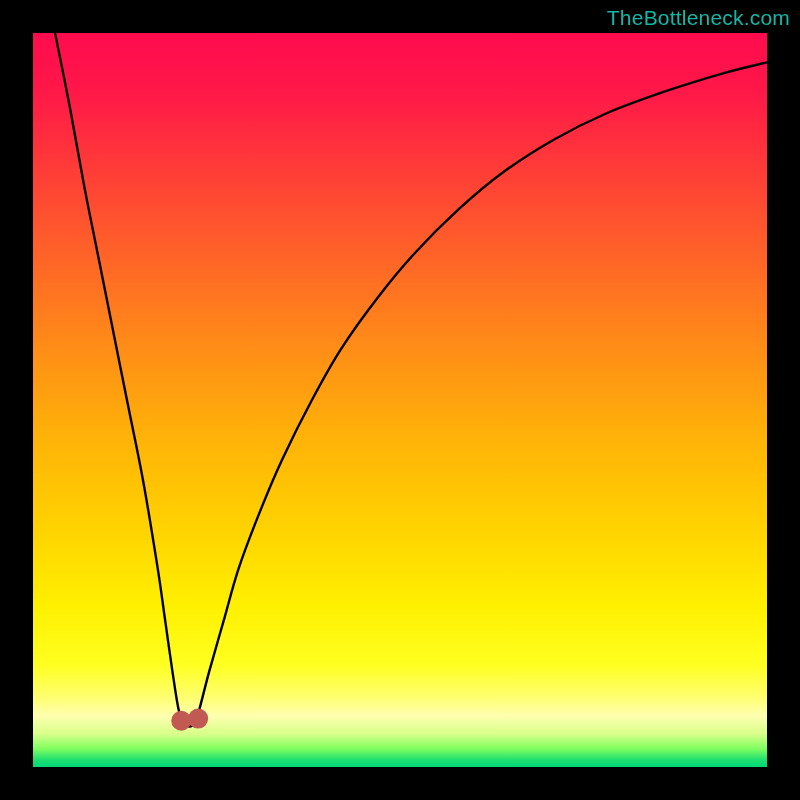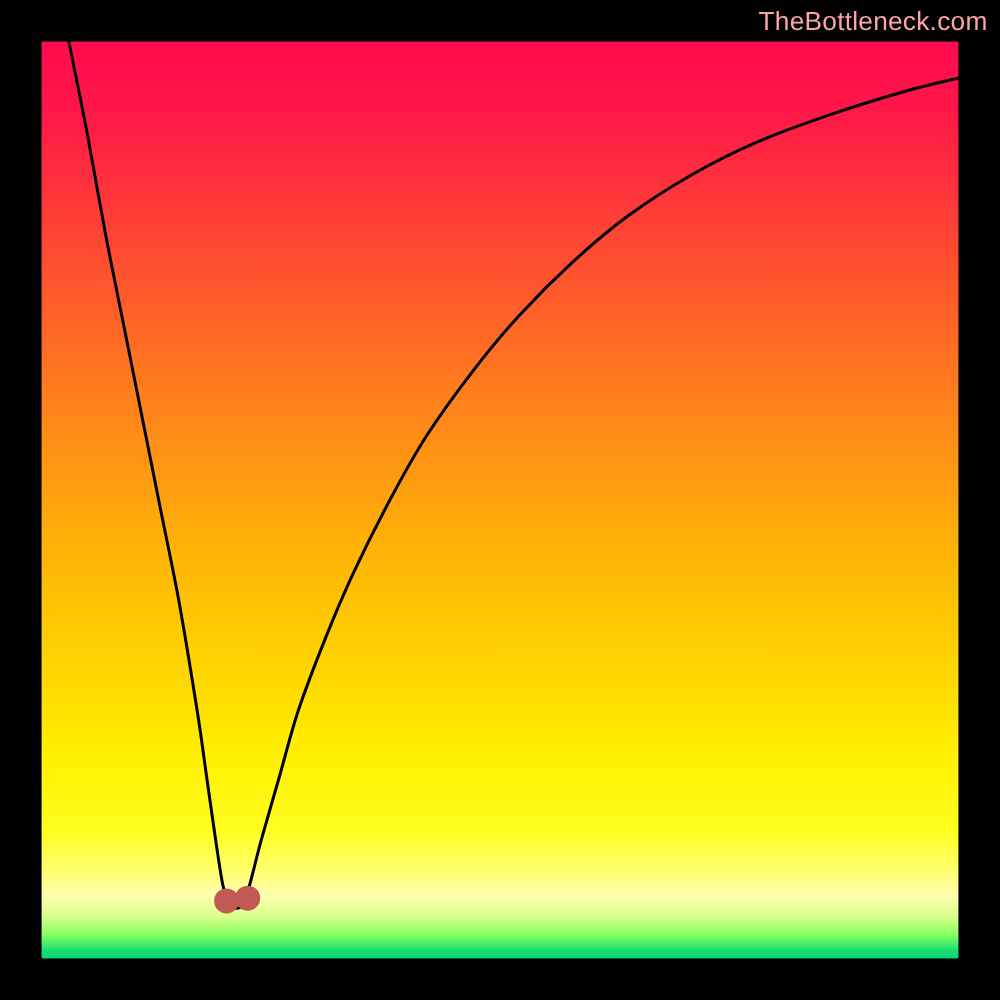--- a/index.html
+++ b/index.html
@@ -38,21 +38,21 @@
     position: absolute;
     left: 0;
     top: 0;
     width: 100%;
     height: 100%;
   }
   .watermark {
     position: absolute;
     top: 6px;
     right: 10px;
-    color: #fca5a5;
+    color: #14b8a6;
     font-size: 21px;
     letter-spacing: 0.2px;
     font-family: Arial, Helvetica, sans-serif;
   }
 </style>
 </head>
 <body>
 
 <div class="frame">
 

